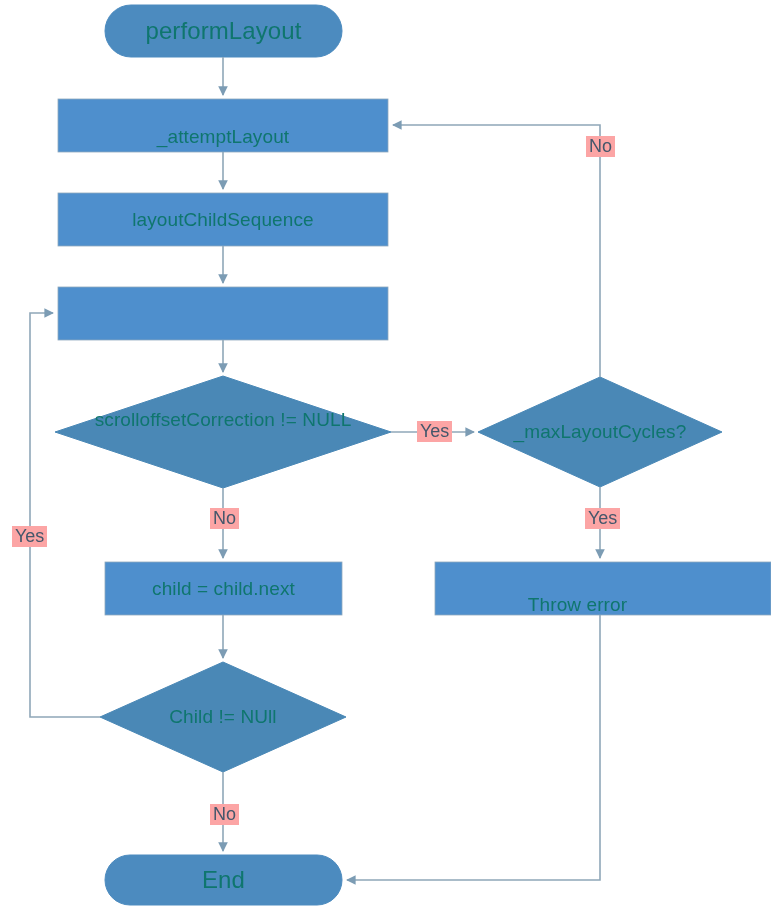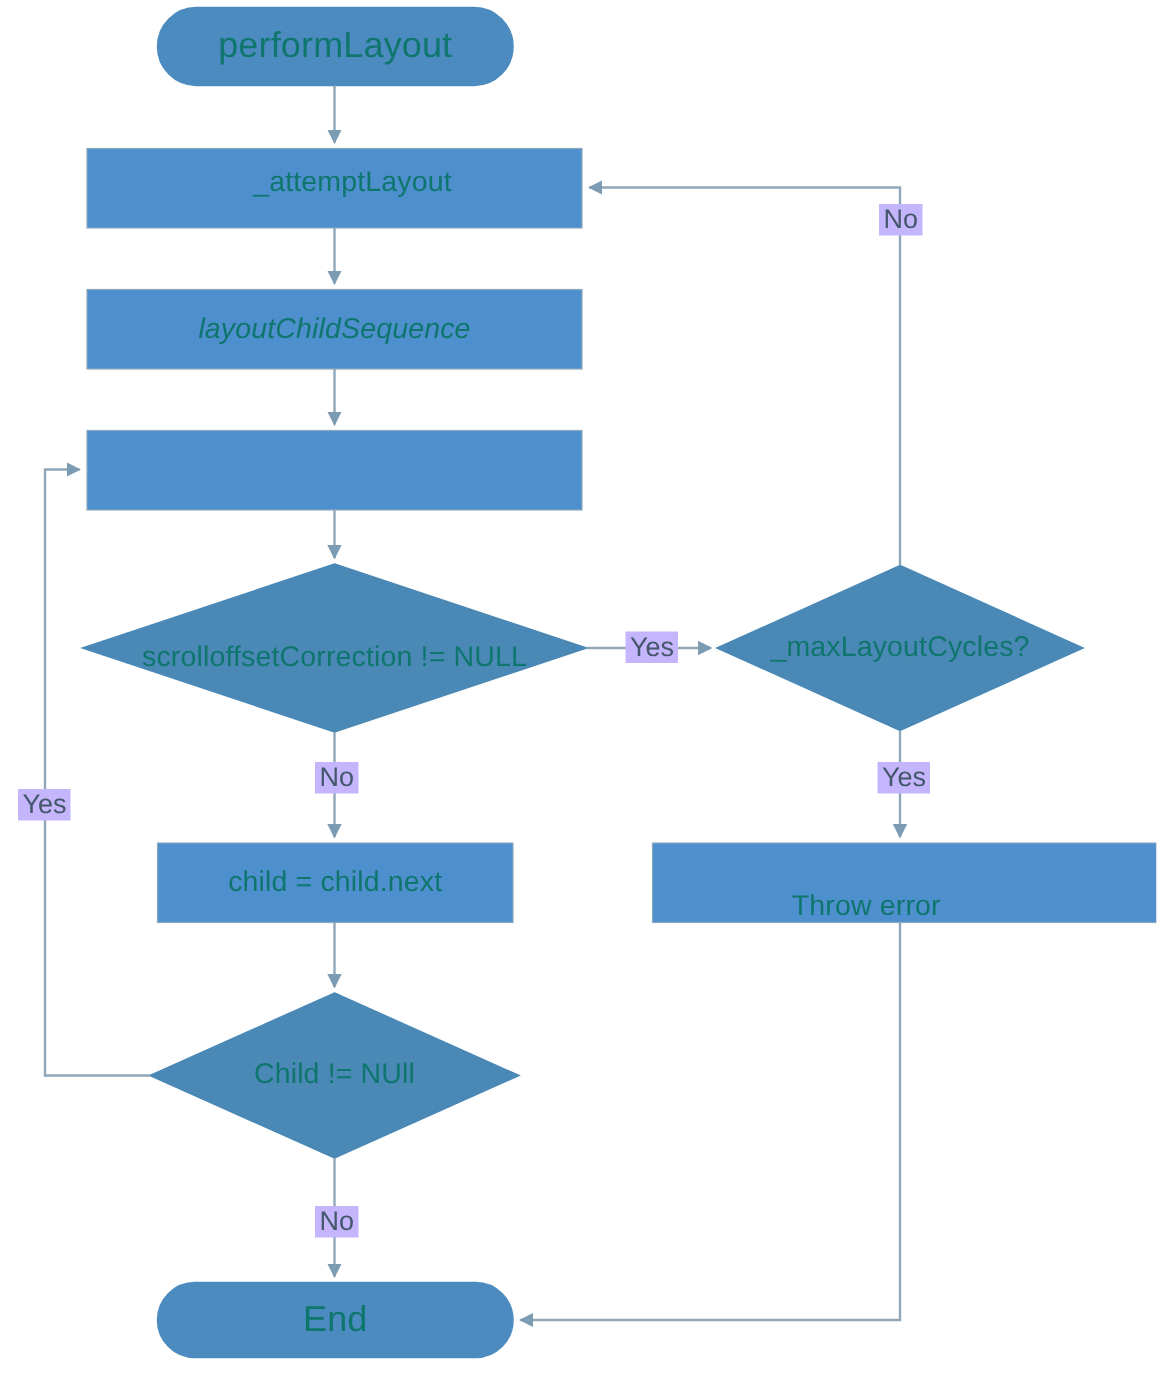--- a/index.html
+++ b/index.html
@@ -38,21 +38,21 @@
     pointer-events: none;
   }
   .node-label.terminal {
     font-size: 24px;
   }
   .edge-label {
     position: absolute;
     color: #44576b;
     font-family: "Liberation Sans", sans-serif;
     font-size: 18px;
-    background: #c4b5fd;
+    background: #fca5a5;
     padding: 0 3px;
     white-space: nowrap;
     pointer-events: none;
   }
 </style>
 </head>
 <body>
 
 <div id="canvas">
 
@@ -108,30 +108,30 @@
       <path d="M 223 772 L 223 851" marker-end="url(#arrow)"></path>
 
       <path d="M 600 615 L 600 880 L 347 880" marker-end="url(#arrow)"></path>
     </g>
   </svg>
 
   <div class="node-label terminal" style="left:105px; top:5px; width:237px; height:52px;">
     <span>performLayout</span>
   </div>
 
-  <div class="node-label" style="left:58px; top:95px; width:330px; height:53px;padding-left:12px;">
+  <div class="node-label" style="left:58px; top:110px; width:330px; height:53px;">
     <span>_attemptLayout</span>
   </div>
 
-  <div class="node-label" style="left:58px; top:193px; width:330px; height:53px;font-style:italic;">
+  <div class="node-label" style="left:58px; top:193px; width:330px; height:53px;">
     <span>layoutChildSequence</span>
   </div>
 
 
-  <div class="node-label" style="left:55px; top:413px; width:336px; height:52px;text-align:right;">
+  <div class="node-label" style="left:55px; top:394px; width:336px; height:52px;text-align:right;">
     <span>scrolloffsetCorrection != NULL</span>
   </div>
 
   <div class="node-label" style="left:478px; top:406px; width:244px; height:52px;">
     <span>_maxLayoutCycles?</span>
   </div>
 
   <div class="node-label" style="left:105px; top:562px; width:237px; height:53px;">
     <span>child = child.next</span>
   </div>

